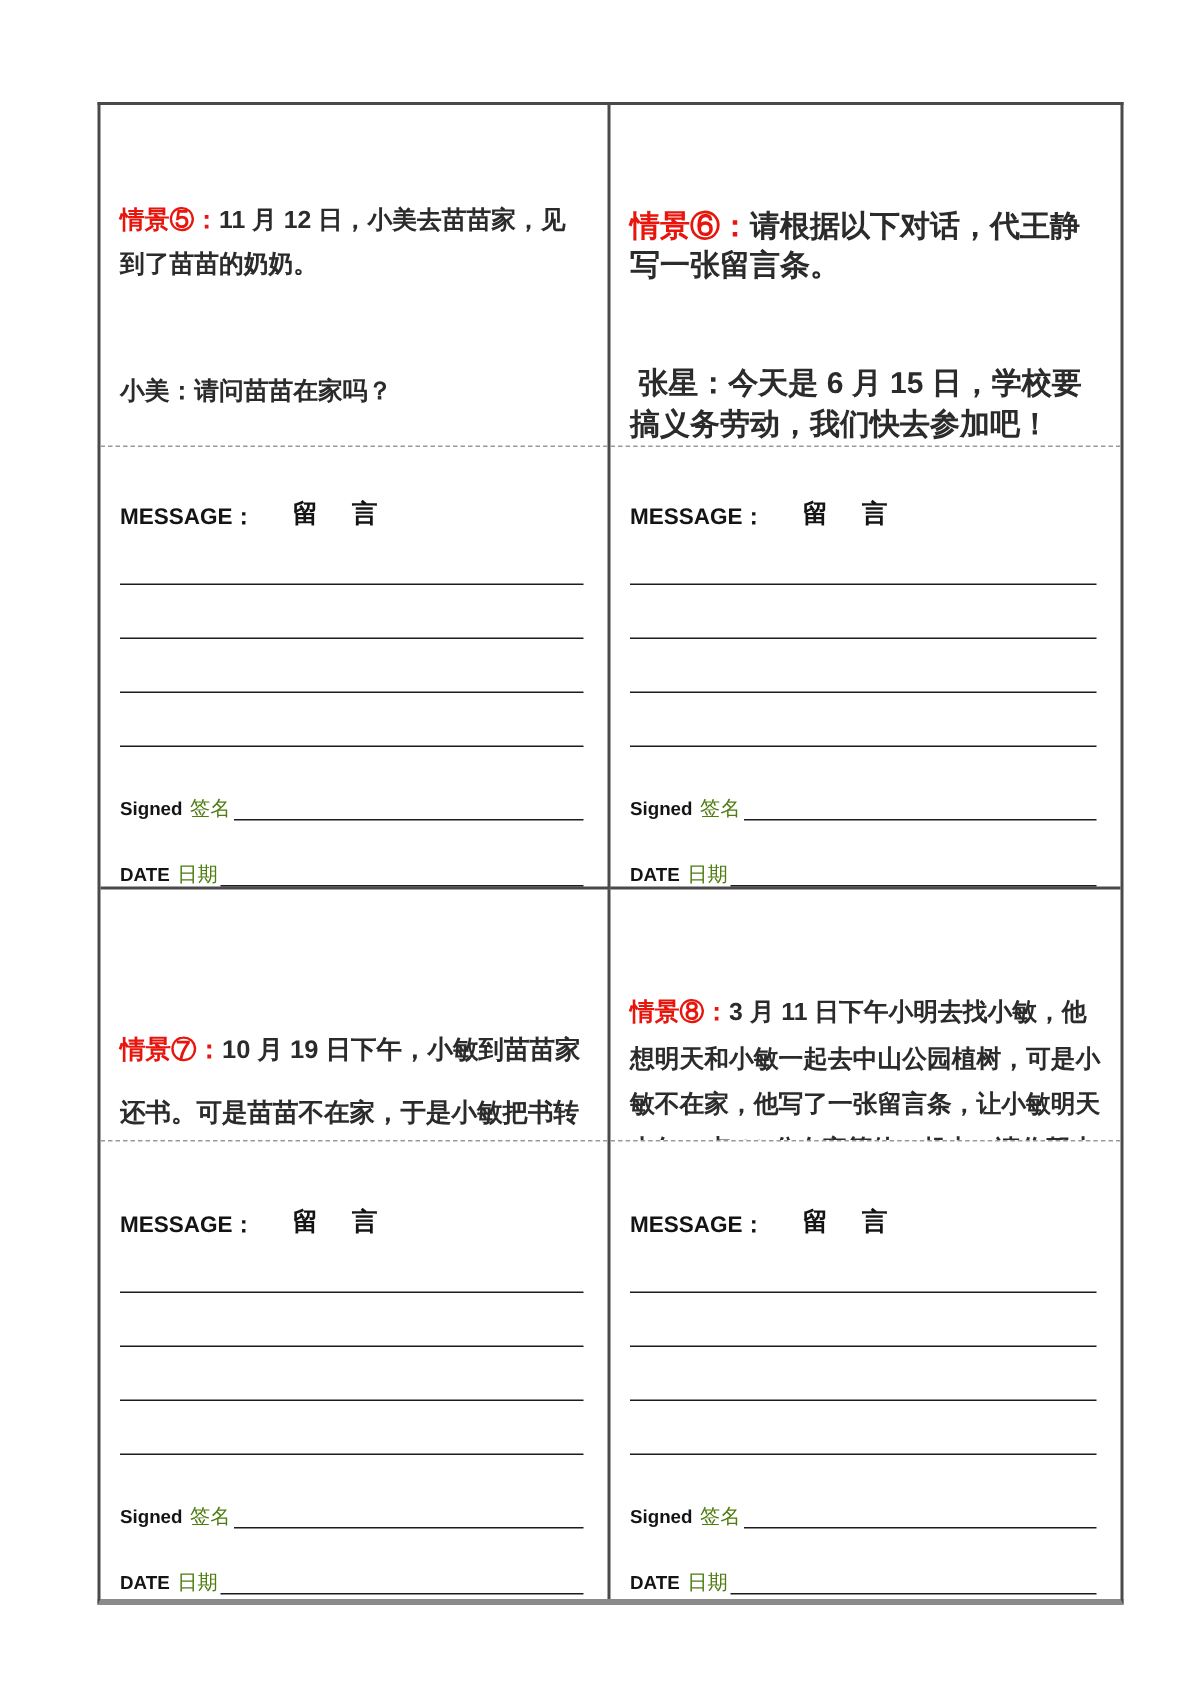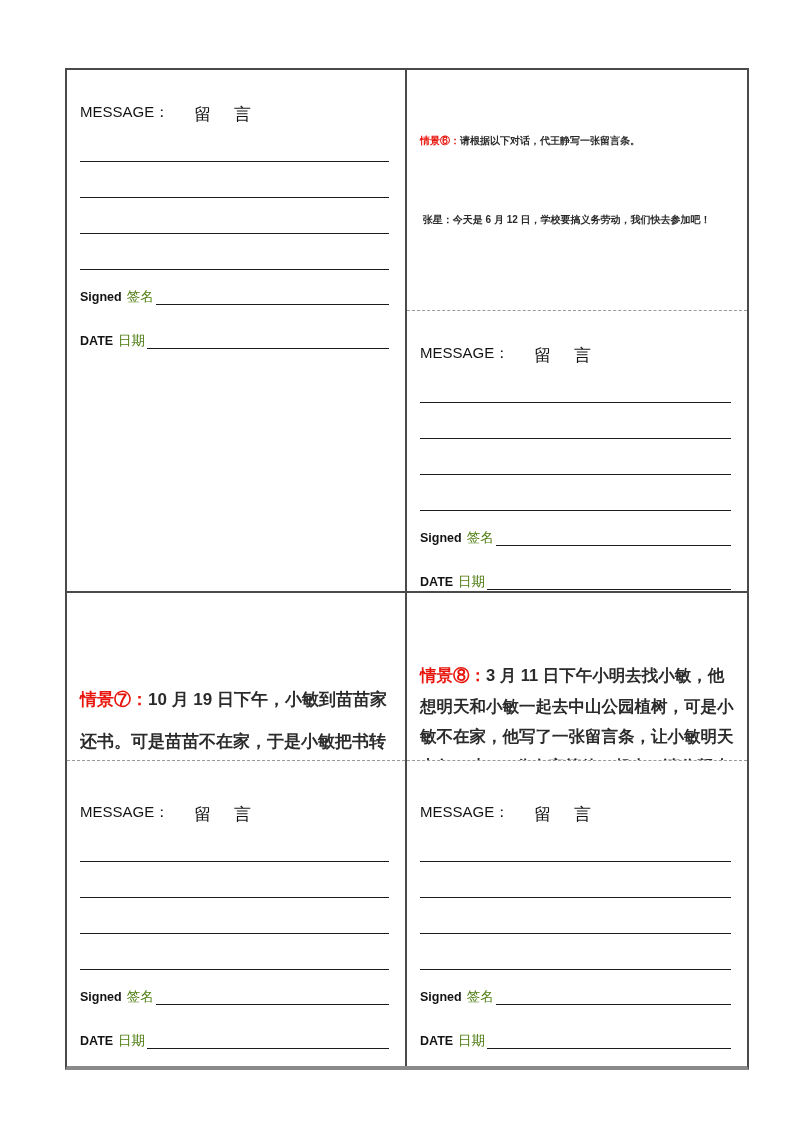--- a/index.html
+++ b/index.html
@@ -20,46 +20,53 @@
 
   .scenario{
     box-sizing:border-box;border-bottom:1.5px dashed #9a9a9a;
     font-weight:700;color:#2b2b2b;overflow:hidden;
     padding:6px 12px 0 13px;white-space:pre-wrap;
   }
   .r-top .scenario{height:241px;}
   .r-bot .scenario{height:168px;}
   .scenario p{margin:0;white-space:pre-wrap;}
   .s5{font-size:16.5px;line-height:28.5px;padding-top:6px;}
-  .s6{font-size:10px;line-height:26.4px;padding-top:5px;}
+  .s6{font-size:20px;line-height:26.4px;padding-top:15px;}
   .s7{font-size:17px;line-height:42px;padding-top:2px;}
   .s8{font-size:16.5px;line-height:30.2px;padding-top:7px;}
   .red{color:#e8150d;}
 
   .message{flex:1;box-sizing:border-box;display:flex;flex-direction:column;
     padding:0 16px 0 13px;}
-  .msg-head{margin-top:33px;font-weight:400;color:#141414;font-size:15px;
-    display:flex;align-items:flex-start;}
+  .msg-head{margin-top:33px;font-weight:700;color:#141414;font-size:15px;
+    display:flex;align-items:flex-end;}
   .r-bot .msg-head{margin-top:42px;}
   .msg-cjk{font-size:17px;margin-left:25px;letter-spacing:9px;}
   .write-line{height:35px;border-bottom:1.5px solid #1c1c1c;}
   .write-line:first-child{height:33px;}
-  .sig-row{display:flex;align-items:flex-end;margin-top:19px;}
+  .sig-row{display:flex;align-items:flex-end;margin-top:33px;}
   .date-row{margin-top:28px;}
   .sig-en{font-weight:700;font-size:12.5px;color:#141414;line-height:16px;}
   .sig-zh{font-size:13.5px;margin-left:5px;line-height:16px;
     font-family:"Liberation Serif",serif;color:#4d7c0f;}
   .fill-line{flex:1;margin-left:2px;border-bottom:1.5px solid #1c1c1c;height:2px;}
 </style>
 </head>
 <body>
 
 <div class="sheet">
 
   <section class="cell c-left r-top">
+    <div class="scenario s5">
+      <p><span class="red">情景⑤：</span><span>11 月 12 日，小美去苗苗家，见到了苗苗的奶奶。</span></p>
+      <p>小美：请问苗苗在家吗？</p>
+      
+      
+      
+    </div>
     <div class="message">
       <div class="msg-head">
         <span>MESSAGE：</span>
         <span class="msg-cjk">留 言</span>
       </div>
       <div class="write-line"></div>
       <div class="write-line"></div>
       <div class="write-line"></div>
       <div class="write-line"></div>
       <div class="sig-row">
@@ -71,21 +78,21 @@
         <span class="sig-en">DATE</span>
         <span class="sig-zh">日期</span>
         <span class="fill-line"></span>
       </div>
     </div>
   </section>
 
   <section class="cell r-top">
     <div class="scenario s6">
       <p><span class="red">情景⑥：</span><span>请根据以下对话，代王静写一张留言条。</span></p>
-      <p> 张星：今天是 6 月 12 日，学校要搞义务劳动，我们快去参加吧！</p>
+      <p> 张星：今天是 6 月 15 日，学校要搞义务劳动，我们快去参加吧！</p>
       
       
       
     </div>
     <div class="message">
       <div class="msg-head">
         <span>MESSAGE：</span>
         <span class="msg-cjk">留 言</span>
       </div>
       <div class="write-line"></div>

